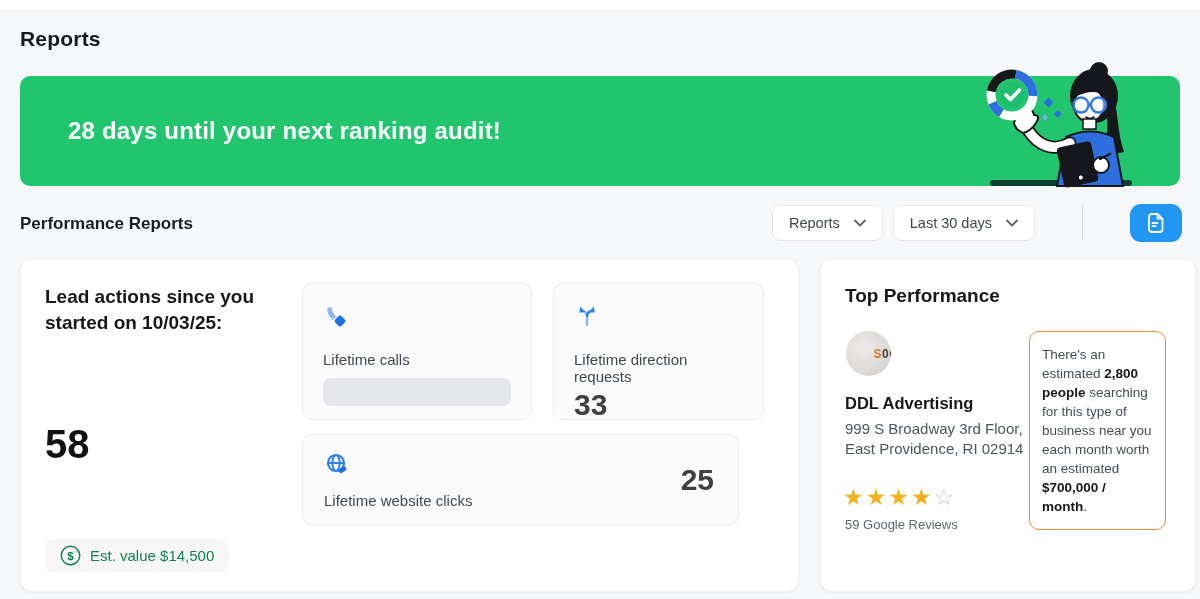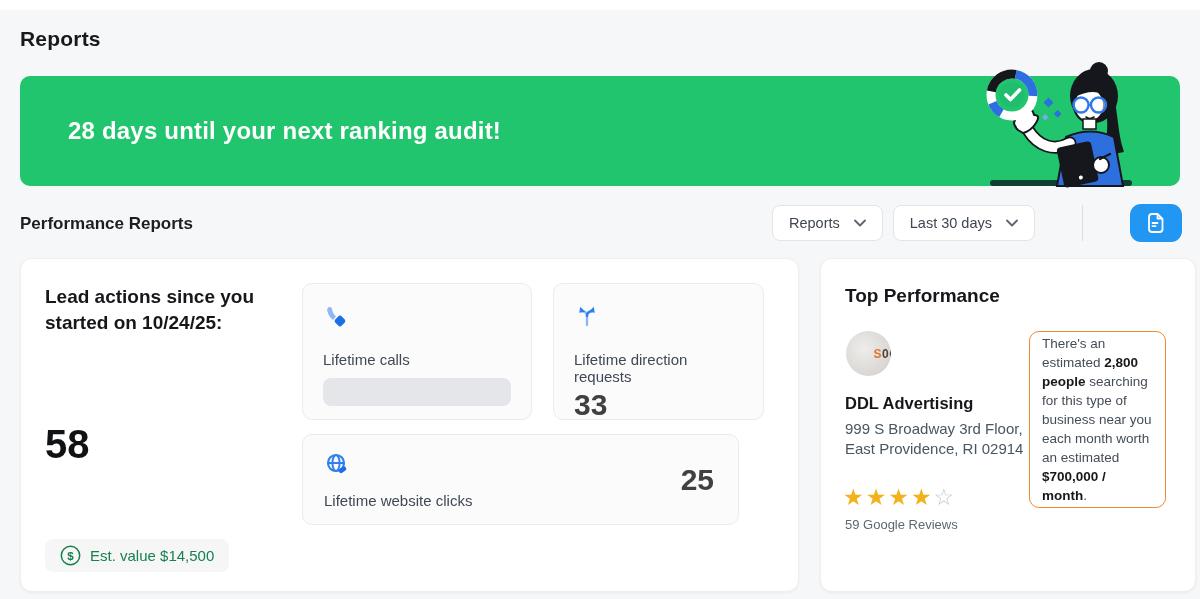--- a/index.html
+++ b/index.html
@@ -118,21 +118,21 @@
   }
   .star.filled { color: #f2b21c; }
   .star.empty { color: #c3c9d1; }
   .reviews {
     position: absolute; left: 24px; top: 258px;
     font-size: 13px; color: #5d6771;
   }
   .callout {
     position: absolute; left: 208px; top: 72px; width: 137px;
     border: 1.5px solid #ee8b33; border-radius: 10px;
-    padding: 2px 12px; background: #ffffff;
+    padding: 13px 12px; background: #ffffff;
     font-size: 13.5px; line-height: 19px; color: #454d57;
   }
   .callout b { color: #16181b; }
 </style>
 </head>
 <body>
 
 <div class="top-strip"></div>
 
 <h1 class="page-title">Reports</h1>
@@ -206,21 +206,21 @@
     <svg width="24" height="24" viewBox="0 0 24 24">
       <path d="M5 6 a3 3 0 0 1 3 -3 h5.5 l5 5 v10 a3 3 0 0 1 -3 3 h-7.5 a3 3 0 0 1 -3 -3 Z" fill="none" stroke="#ffffff" stroke-width="1.8" stroke-linejoin="round"></path>
       <path d="M13.5 3.2 v4.3 h4.6" fill="none" stroke="#ffffff" stroke-width="1.8" stroke-linejoin="round"></path>
       <line x1="8.5" y1="12" x2="13.5" y2="12" stroke="#ffffff" stroke-width="1.8" stroke-linecap="round"></line>
       <line x1="8.5" y1="15.2" x2="11.5" y2="15.2" stroke="#ffffff" stroke-width="1.8" stroke-linecap="round"></line>
     </svg>
   </button>
 </div>
 
 <div class="card main-card">
-  <h3 class="lead-heading">Lead actions since you started on 10/24/25:</h3>
+  <h3 class="lead-heading">Lead actions since you started on 10/03/25:</h3>
   <div class="lead-total">58</div>
   <div class="est-pill">
     <svg width="21" height="21" viewBox="0 0 21 21">
       <circle cx="10.5" cy="10.5" r="9.2" fill="none" stroke="#17814d" stroke-width="1.5"></circle>
       <text x="10.5" y="14.6" text-anchor="middle" font-family="Liberation Sans, sans-serif" font-size="11.5" font-weight="bold" fill="#17814d">$</text>
     </svg>
     <span>Est. value $14,500</span>
   </div>
 
   <div class="metric-card m-calls">

